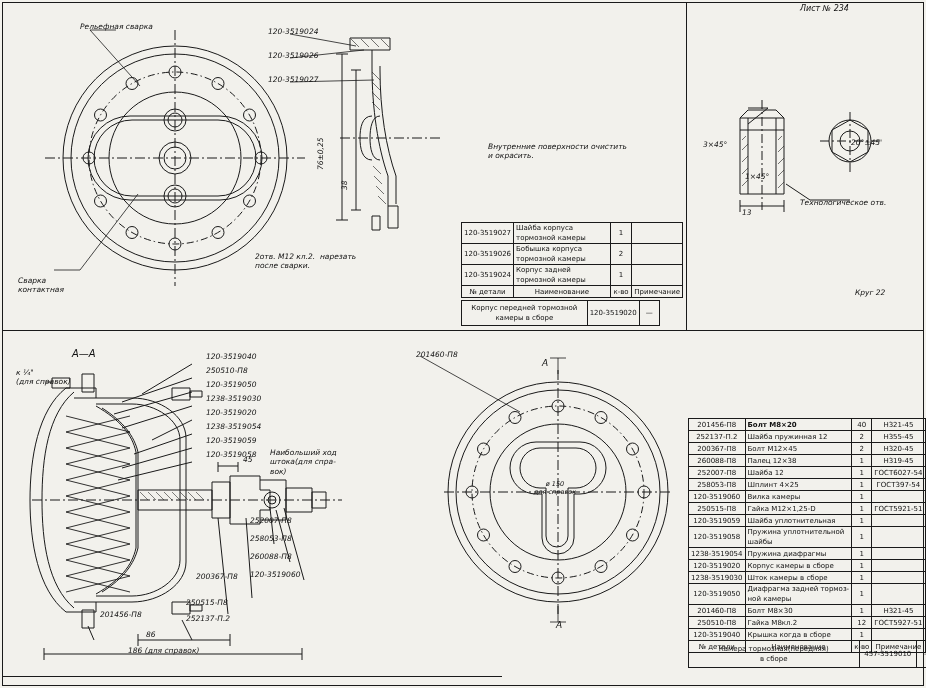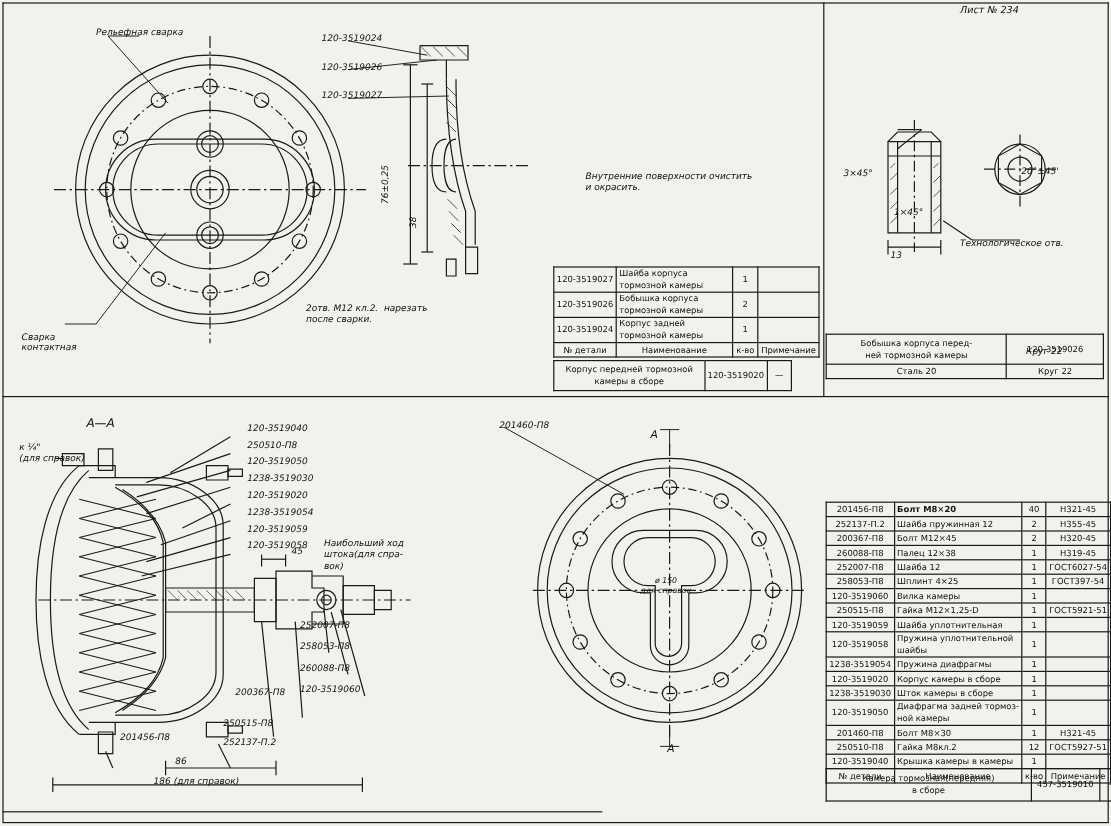--- a/index.html
+++ b/index.html
@@ -227,33 +227,20 @@
     <tbody>
         <tr>
       <td class="c" style="width:164px;height:24px;white-space:pre;">Корпус передней тормозной
 камеры в сборе</td>
       <td class="c" style="width:18px;">120-3519020</td>
       <td class="c" style="width:40px;">—</td>
     </tr>
   </tbody>
     </table>
 
-  <table class="tbl" style="left:688px;top:278px;width:232px;">
-    <tbody>
-        <tr>
-      <td class="c" style="width:150px;height:24px;white-space:pre;">Бобышка корпуса перед-
-ней тормозной камеры</td>
-      <td class="c" style="width:78px;">120-3519026</td>
-    </tr>
-    <tr>
-      <td class="c">Сталь 20</td>
-      <td class="c">Круг 22</td>
-    </tr>
-  </tbody>
-    </table>
   <div class="lbl it" style="left:855px;top:288px;">Круг 22</div>
 
   <div class="lbl it" style="left:72px;top:348px;font-size:10px;">A—A</div>
 
   <svg width="330" height="300" style="left:22px;top:358px;">
     <g fill="none" stroke="#1a1a1a" stroke-width="1">
 
       <line x1="10" y1="142" x2="320" y2="142" stroke-dasharray="10,3,2,3"></line>
 
       <path d="M44 30 c-28 22 -36 70 -36 112 c0 42 8 90 36 112"></path>
@@ -505,21 +492,21 @@
           <td class="c">Н321-45</td>
     </tr>
     <tr>
       <td class="c">250510-П8</td>
           <td class="l">Гайка М8кл.2</td>
           <td class="c">12</td>
           <td class="c">ГОСТ5927-51</td>
     </tr>
     <tr>
       <td class="c">120-3519040</td>
-          <td class="l">Крышка камеры в камеры</td>
+          <td class="l">Крышка когда в сборе</td>
           <td class="c">1</td>
           <td class="c"></td>
     </tr>
     <tr>
       <td class="c">№ детали</td>
       <td class="c">Наименование</td>
       <td class="c">к-во</td>
       <td class="c">Примечание</td>
     </tr>
   </tbody>

